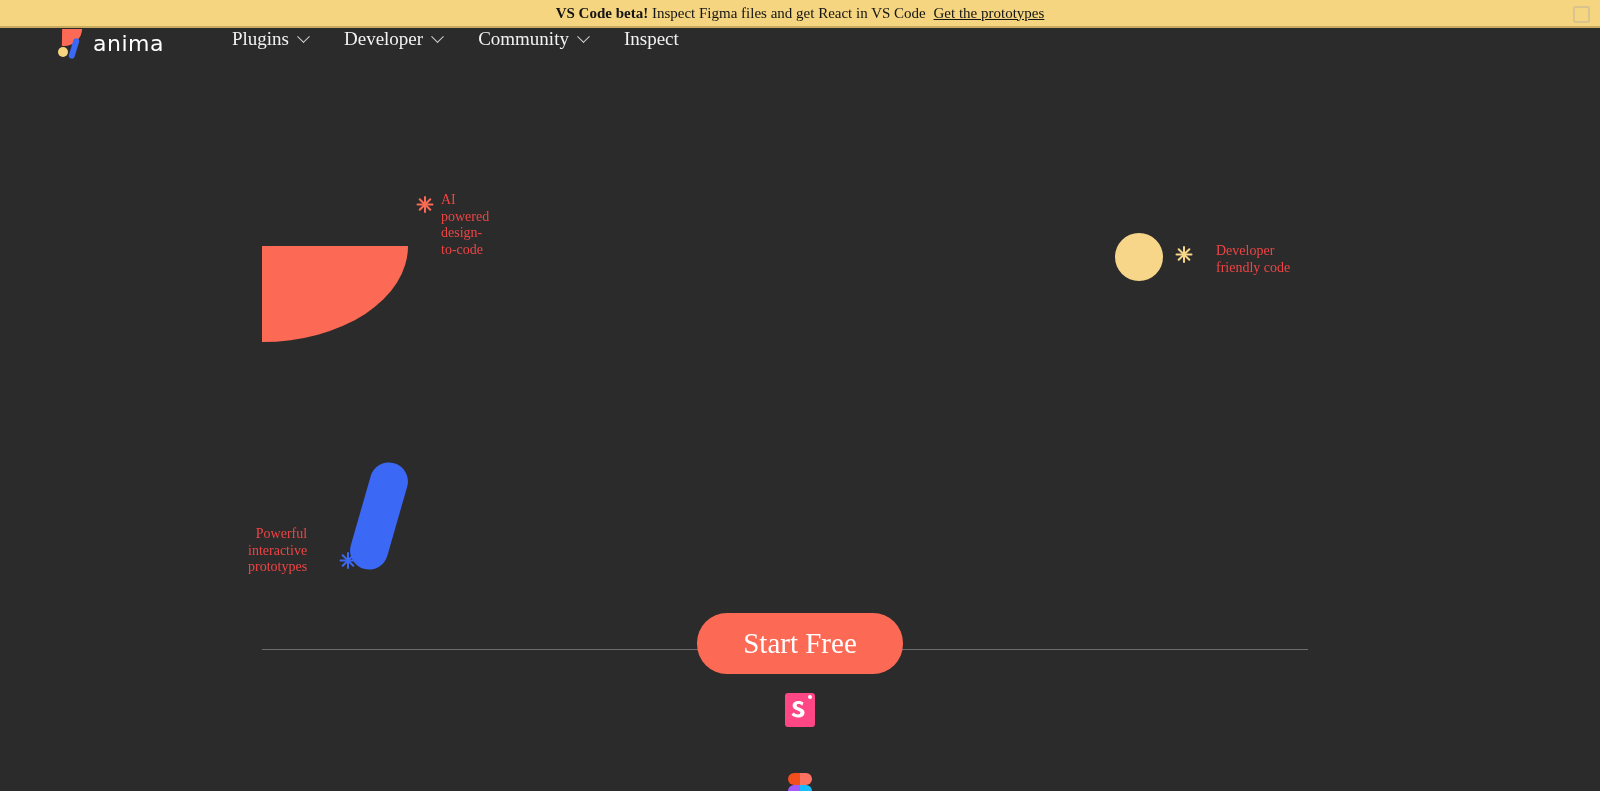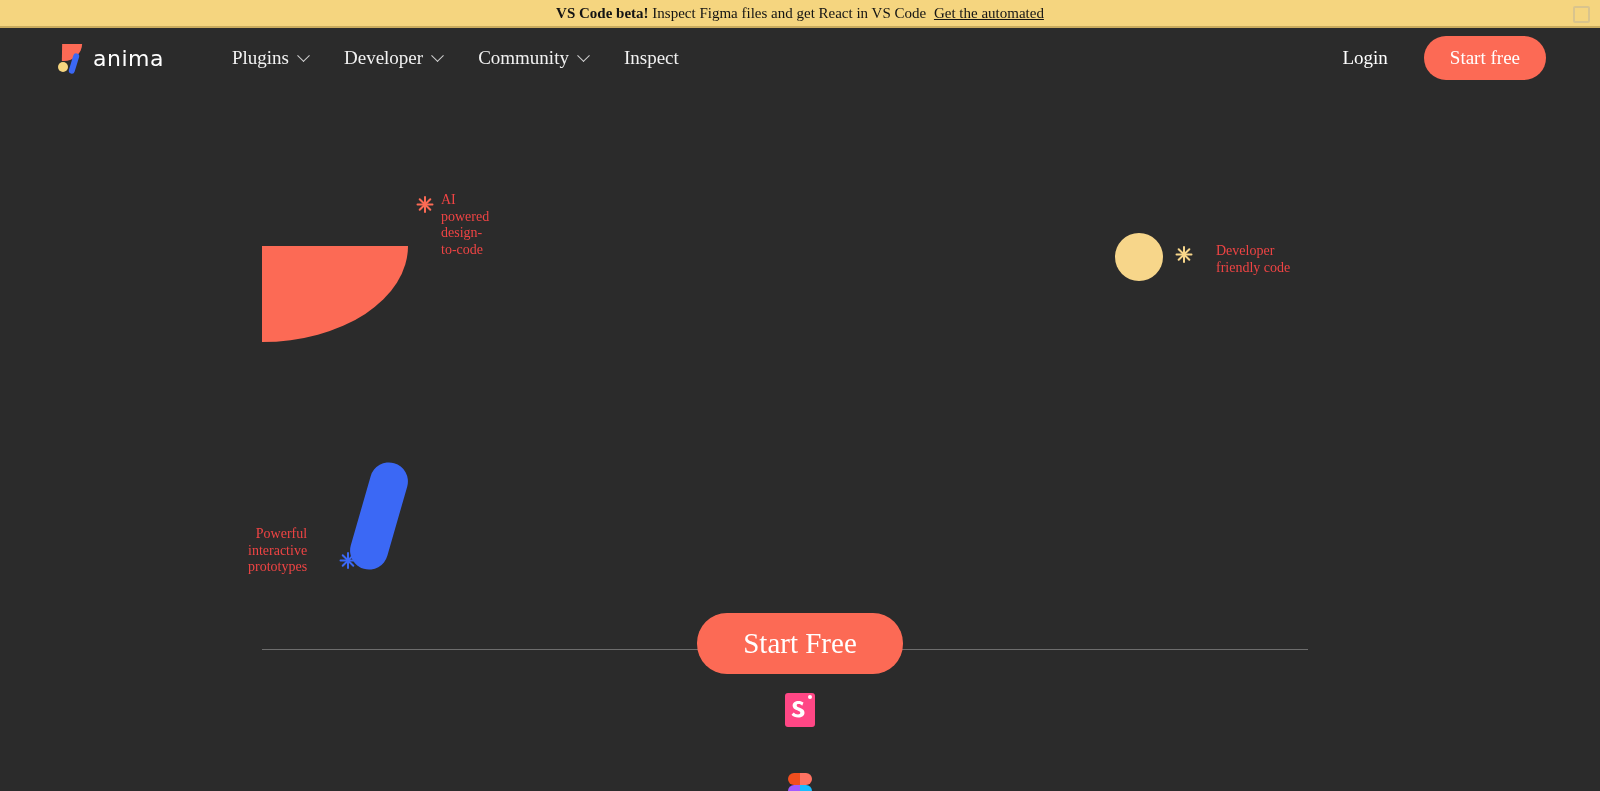--- a/index.html
+++ b/index.html
@@ -40,21 +40,21 @@
     border:2px solid #d9c48d;
     border-radius:2px;
     background:transparent;
     cursor:pointer;
   }
 
   
   .site-header {
     height:60px;
     display:flex;
-    align-items:center;
+    align-items:flex-start;
     padding:0 54px 0 54px;
   }
   .brand {
     display:flex;
     align-items:center;
     gap:9px;
     cursor:pointer;
     margin-right:68px;
   }
   .brand-mark { position:relative; width:30px; height:30px; }
@@ -256,21 +256,21 @@
   }
   .logo-chip svg { display:block; }
 </style>
 </head>
 <body>
 
 <div class="promo-banner">
   <div class="promo-text">
     <span class="promo-strong">VS Code beta!</span>
     <span>Inspect Figma files and get React in VS Code</span>
-    <a class="promo-link" href="#">Get the automated</a>
+    <a class="promo-link" href="#">Get the prototypes</a>
   </div>
   <button class="promo-close" aria-label="close"></button>
 </div>
 
 <header class="site-header">
 
   <div class="brand">
     <span class="brand-mark">
       <span class="wedge"></span>
       <span class="slash"></span>
@@ -290,24 +290,20 @@
     </div>
     <div class="nav-item">
       <span>Community</span>
       <span class="chevron"></span>
     </div>
     <div class="nav-item">
       <span>Inspect</span>
     </div>
   </nav>
 
-  <div class="header-actions">
-    <a class="login-link" href="#">Login</a>
-    <button class="start-free-btn">Start free</button>
-  </div>
 </header>
 
 <section class="hero">
 
   <div class="shape-red-wedge"></div>
   <div class="shape-blue-slash"></div>
   <div class="shape-yellow-dot"></div>
 
   <div class="annotation annotation-ai">
     <span class="sparkle sparkle-red">

